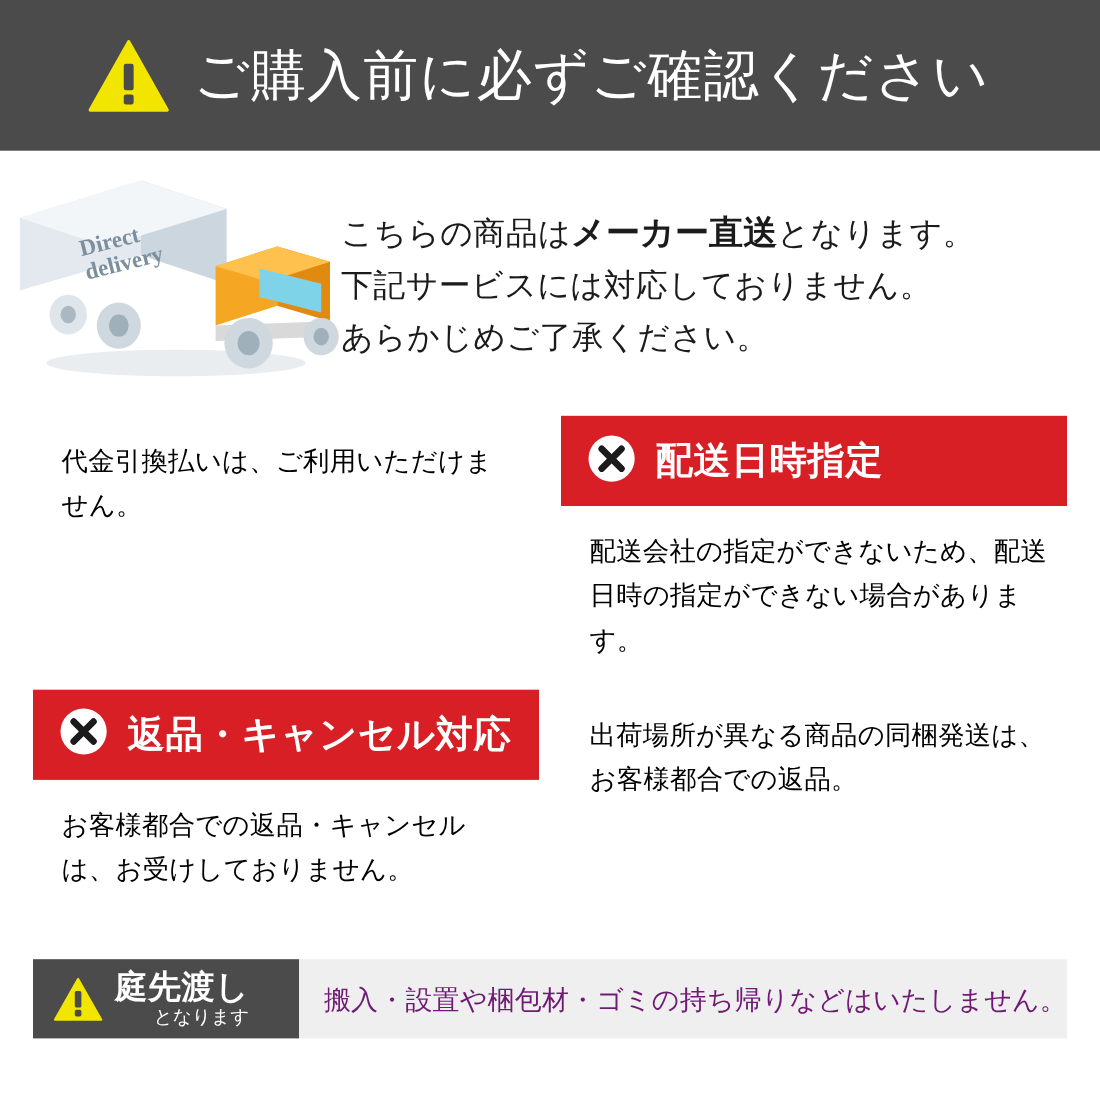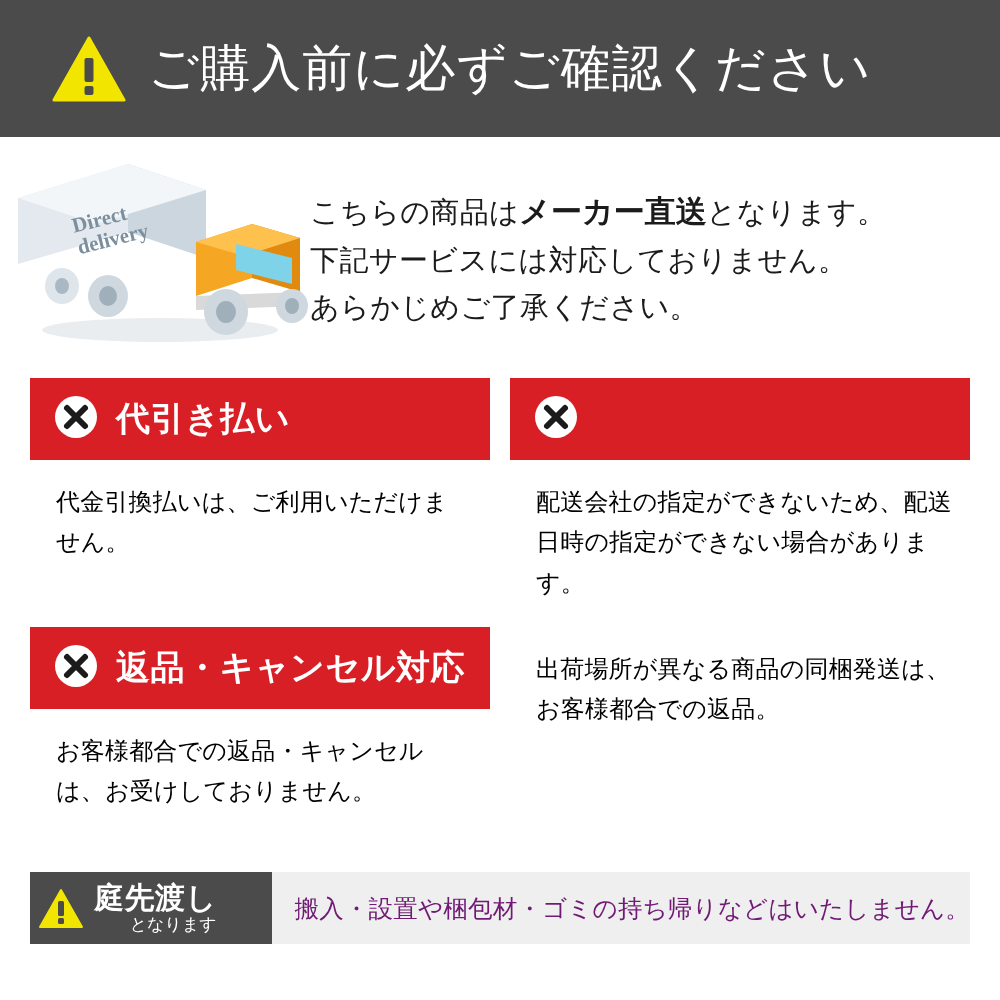--- a/index.html
+++ b/index.html
@@ -16,21 +16,21 @@
   }
 
   
   .header {
     position: absolute;
     left: 0; top: 0;
     width: 1000px; height: 137px;
     background: #4b4b4b;
     display: flex;
     align-items: center;
-    padding-left: 52px;
+    padding-left: 80px;
   }
   .warn-tri {
     position: relative;
     width: 74px; height: 66px;
     flex: 0 0 auto;
     margin-right: 22px;
   }
   .warn-tri svg { display: block; }
   .header-title {
     color: #ffffff;
@@ -118,21 +118,21 @@
     position: absolute;
     left: 30px; top: 872px;
     width: 940px; height: 72px;
     display: flex;
   }
   .fn-left {
     width: 262px;
     background: #4b4b4b;
     display: flex;
     align-items: center;
-    padding-left: 8px;
+    padding-left: 18px;
   }
   .fn-tri { width: 46px; height: 41px; flex: 0 0 auto; margin-right: 10px; }
   .fn-left-text { color: #ffffff; line-height: 1.05; }
   .fn-left-text .big { font-size: 30px; font-weight: bold; letter-spacing: 0.5px; }
   .fn-left-text .small { font-size: 17px; display: block; margin-top: 3px; text-align: right; }
   .fn-right {
     flex: 1;
     background: #efefef;
     display: flex;
     align-items: center;
@@ -197,40 +197,32 @@
         <span>こちらの商品は</span><span class="strong">メーカー直送</span><span>となります。</span>
       </div>
       <div>下記サービスには対応しておりません。</div>
       <div>あらかじめご了承ください。</div>
     </div>
   </div>
 
   <div class="cards">
 
     <div class="card">
+      <div class="card-body">代金引換払いは、ご利用いただけません。</div>
+    </div>
+
+    <div class="card">
       <div class="card-head">
         <span class="x-icon">
           <svg width="44" height="44" viewBox="0 0 44 44">
             <circle cx="22" cy="22" r="21" fill="#ffffff"></circle>
             <path d="M13 13 L31 31 M31 13 L13 31" stroke="#1b1b1b" stroke-width="6" stroke-linecap="round"></path>
           </svg>
         </span>
-        <div class="card-head-title">代引き払い</div>
-      </div>
-      <div class="card-body">代金引換払いは、ご利用いただけません。</div>
-    </div>
-
-    <div class="card">
-      <div class="card-head">
-        <span class="x-icon">
-          <svg width="44" height="44" viewBox="0 0 44 44">
-            <circle cx="22" cy="22" r="21" fill="#ffffff"></circle>
-            <path d="M13 13 L31 31 M31 13 L13 31" stroke="#1b1b1b" stroke-width="6" stroke-linecap="round"></path>
-          </svg>
-        </span>
+        <div class="card-head-title">配送日時指定</div>
       </div>
       <div class="card-body">配送会社の指定ができないため、配送日時の指定ができない場合があります。</div>
     </div>
 
     <div class="card">
       <div class="card-head">
         <span class="x-icon">
           <svg width="44" height="44" viewBox="0 0 44 44">
             <circle cx="22" cy="22" r="21" fill="#ffffff"></circle>
             <path d="M13 13 L31 31 M31 13 L13 31" stroke="#1b1b1b" stroke-width="6" stroke-linecap="round"></path>

